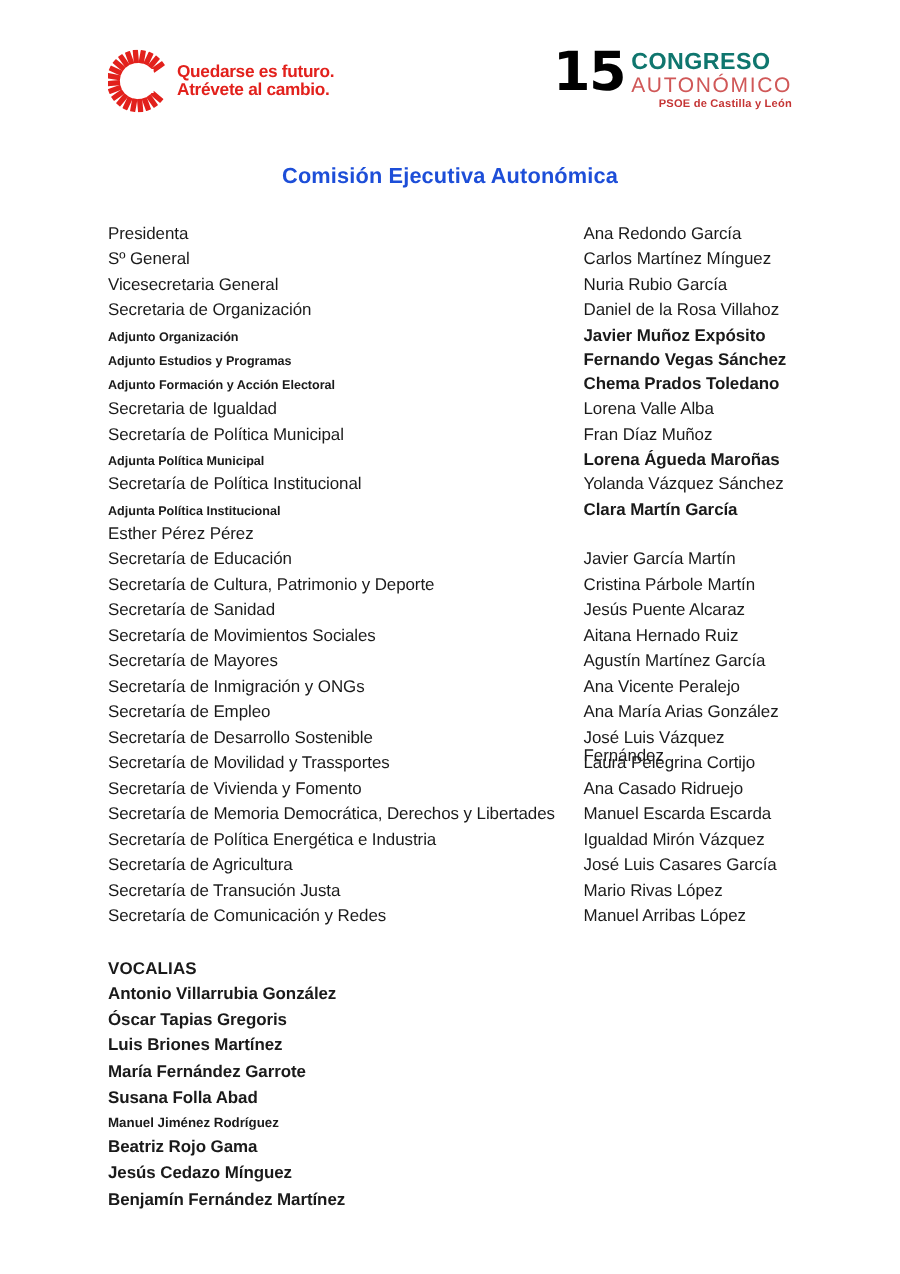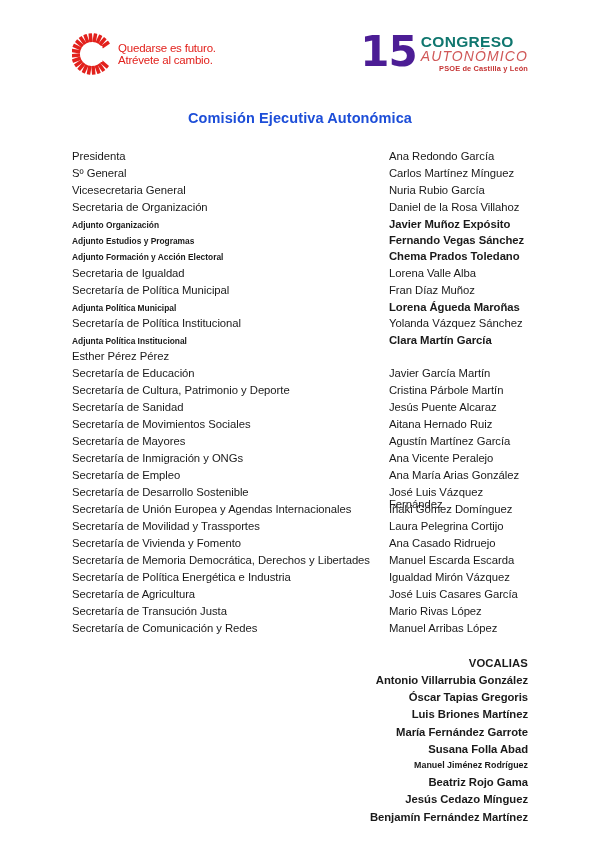--- a/index.html
+++ b/index.html
@@ -27,55 +27,54 @@
     align-items: center;
     gap: 6px;
   }
   .c-mark { width: 40px; height: 42px; display: block; }
   .slogan {
     display: flex; flex-direction: column;
     line-height: 1.05;
   }
   .slogan span {
     color: #e2211c;
-    font-weight: normal;
+    font-weight: bold;
     font-size: 11.5px;
     letter-spacing: -0.2px;
     white-space: nowrap;
   }
 
   .logo-right {
     position: absolute;
     right: 72px; top: 32px;
     display: flex;
     align-items: flex-start;
     gap: 4px;
   }
   .num15 {
-    font-size: 42px;
-    font-weight: bold;
-    color: #4c1d95;
+    font-size: 36px;
+    font-weight: bold;
+    color: #000000;
     line-height: 0.95;
     letter-spacing: -1px;
     font-family: "DejaVu Sans", sans-serif;
   }
   .congreso-block {
     display: flex; flex-direction: column;
     line-height: 1.0;
     padding-top: 2px;
   }
   .congreso {
     font-size: 15.5px; font-weight: bold;
     color: #0f766e; letter-spacing: 0.3px;
   }
   .autonomico {
     font-size: 14px; font-weight: normal;
     color: #d05858; letter-spacing: 1.1px;
     margin-top: -1px;
-    font-style: italic;
   }
   .psoe-line {
     font-size: 7.4px; font-weight: bold;
     color: #c53434; letter-spacing: 0.15px;
     margin-top: 2px; text-align: right;
   }
 
   
   .page-title {
     text-align: center;
@@ -120,21 +119,20 @@
   
   .sz-small .col-name {
     font-size: 11.3px;
     letter-spacing: -0.05px;
   }
 
   
   .vocalias {
     padding: 0 72px;
     margin-top: 18px;
-    text-align: right;
   }
   .vocalias-heading {
     font-size: 11.3px;
     font-weight: bold;
     letter-spacing: 0.1px;
     height: 17px;
   }
   .vocal-item {
     font-size: 11.3px;
     font-weight: bold;
@@ -323,24 +321,20 @@
     </div>
     <div class="row sz-normal">
       <div class="col-role">Secretaría de Empleo</div>
       <div class="col-name">Ana María Arias González</div>
     </div>
     <div class="row sz-normal">
       <div class="col-role">Secretaría de Desarrollo Sostenible</div>
       <div class="col-name">José Luis Vázquez Fernández</div>
     </div>
     <div class="row sz-normal">
-      <div class="col-role">Secretaría de Unión Europea y Agendas Internacionales</div>
-      <div class="col-name">Iñaki Gómez Domínguez</div>
-    </div>
-    <div class="row sz-normal">
       <div class="col-role">Secretaría de Movilidad y Trassportes</div>
       <div class="col-name">Laura Pelegrina Cortijo</div>
     </div>
     <div class="row sz-normal">
       <div class="col-role">Secretaría de Vivienda y Fomento</div>
       <div class="col-name">Ana Casado Ridruejo</div>
     </div>
     <div class="row sz-normal">
       <div class="col-role">Secretaría de Memoria Democrática, Derechos y Libertades</div>
       <div class="col-name">Manuel Escarda Escarda</div>

